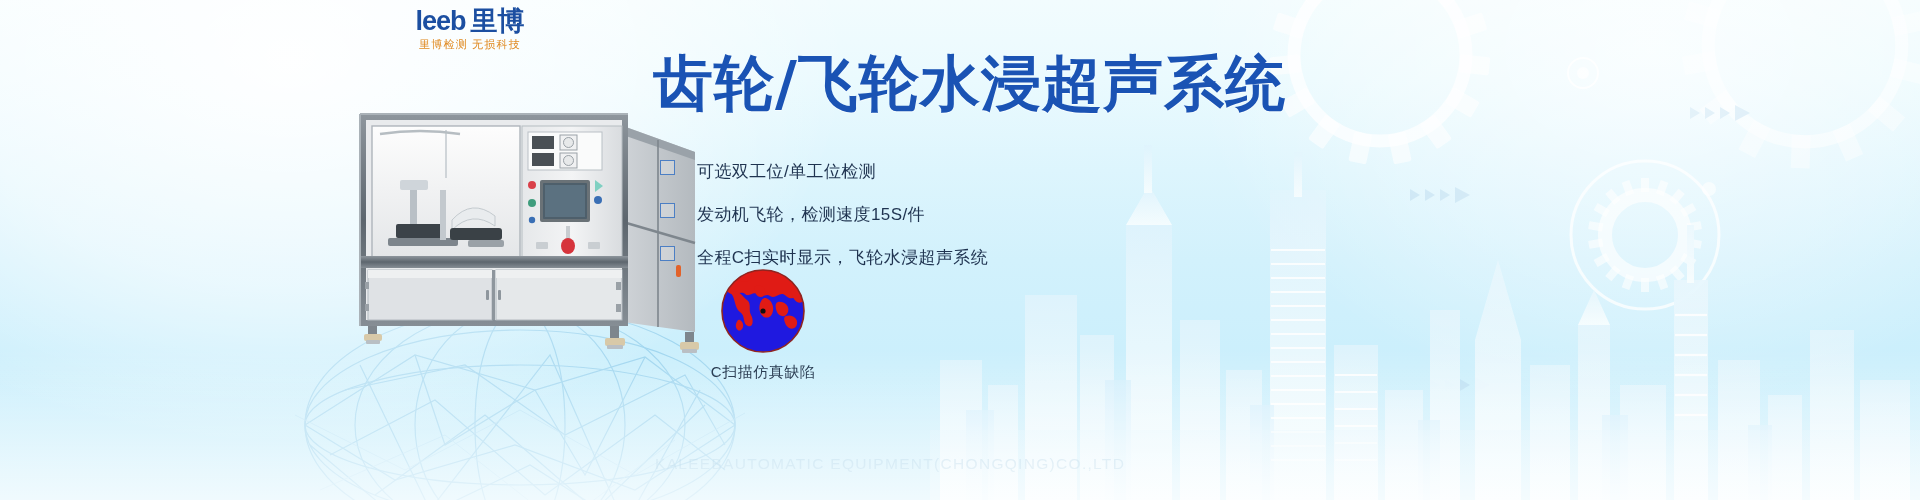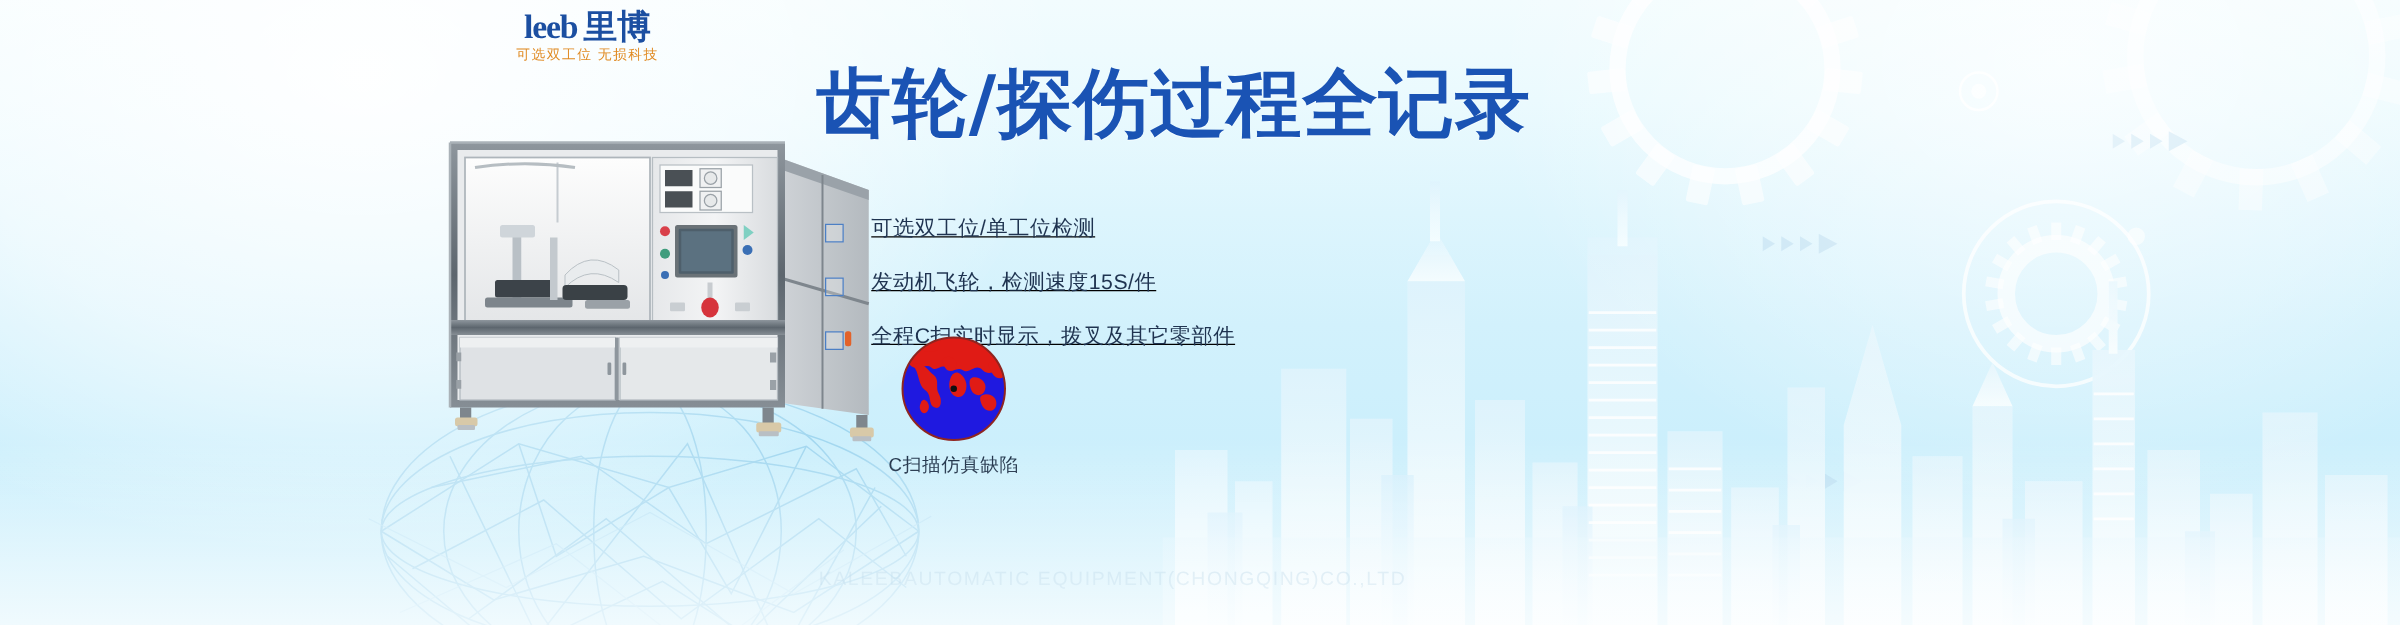--- a/index.html
+++ b/index.html
@@ -39,21 +39,21 @@
   
   .decor{ position:absolute; inset:0; pointer-events:none; }
   .decor svg{ position:absolute; display:block; }
 
   
   .logo{
     position:absolute; left:345px; top:6px; width:250px; height:48px;
     text-align:center;
   }
   .logo-main{
-    font-family:Liberation Serif, serif;
+    font-family:Liberation Sans, sans-serif;
     font-weight:bold;
     font-size:27px;
     letter-spacing:-1px;
     color:#1c4fa1;
     line-height:30px;
     white-space:nowrap;
   }
   .logo-main .cn{ letter-spacing:0px; margin-left:5px; }
   .logo-sub{
     font-size:11px;
@@ -88,22 +88,22 @@
     position:absolute; left:2px; top:128px;
     font-size:20.5px;
     color:#1b2a3d;
     letter-spacing:.4px;
     white-space:nowrap;
     line-height:26px;
   }
 
   .bullets{ position:absolute; left:2px; top:160px; }
   .bullet{
-    display:flex; align-items:flex-end;
-    height:34px; margin-bottom:9px;text-decoration:underline;
+    display:flex; align-items:flex-start;
+    height:34px; margin-bottom:9px;
   }
   .cbox{
     width:15px; height:15px;
     border:1.6px solid #4c7fc4;
     background:rgba(255,255,255,.25);
     margin-left:5px; margin-right:22px;
     flex:0 0 auto;
   }
   .bullet-text{
     font-size:17px;
@@ -356,21 +356,21 @@
     </svg>
   </div>
 
   <div class="glow-tl"></div>
   <div class="glow-tr"></div>
 
   <div class="logo">
     <div class="logo-main">
       <span>leeb</span><span class="cn">里博</span>
     </div>
-    <div class="logo-sub">可选双工位  无损科技</div>
+    <div class="logo-sub">里博检测  无损科技</div>
   </div>
 
   <div class="machine">
     <svg viewBox="0 0 370 255">
       <defs>
         <linearGradient id="panelG" x1="0" y1="0" x2="1" y2="0">
           <stop offset="0%" stop-color="#e6e8ea"></stop>
             <stop offset="50%" stop-color="#f3f4f5"></stop>
             <stop offset="100%" stop-color="#d9dcdf"></stop>
         </linearGradient>
@@ -472,35 +472,35 @@
         <rect x="342" y="249" width="15" height="4" rx="1"></rect>
       </g>
 
       <line x1="20" y1="14" x2="288" y2="14" stroke="#aab2b8" stroke-width="2"></line>
       <line x1="20" y1="14" x2="20" y2="226" stroke="#aab2b8" stroke-width="2"></line>
     </svg>
   </div>
 
   <div class="content">
 
-    <h1 class="title">齿轮/探伤过程全记录</h1>
+    <h1 class="title">齿轮/飞轮水浸超声系统</h1>
 
 
     <div class="bullets">
       <div class="bullet">
         <span class="cbox"></span>
         <span class="bullet-text">可选双工位/单工位检测</span>
       </div>
       <div class="bullet">
         <span class="cbox"></span>
         <span class="bullet-text">发动机飞轮，检测速度15S/件</span>
       </div>
       <div class="bullet">
         <span class="cbox"></span>
-        <span class="bullet-text">全程C扫实时显示，拨叉及其它零部件</span>
+        <span class="bullet-text">全程C扫实时显示，飞轮水浸超声系统</span>
       </div>
     </div>
 
     <div class="cscan">
       <div class="cscan-disk">
         <svg width="86" height="86" viewBox="0 0 86 86">
           <defs>
             <clipPath id="diskClip">
                 <circle cx="43" cy="43" r="41"></circle>
               </clipPath>

